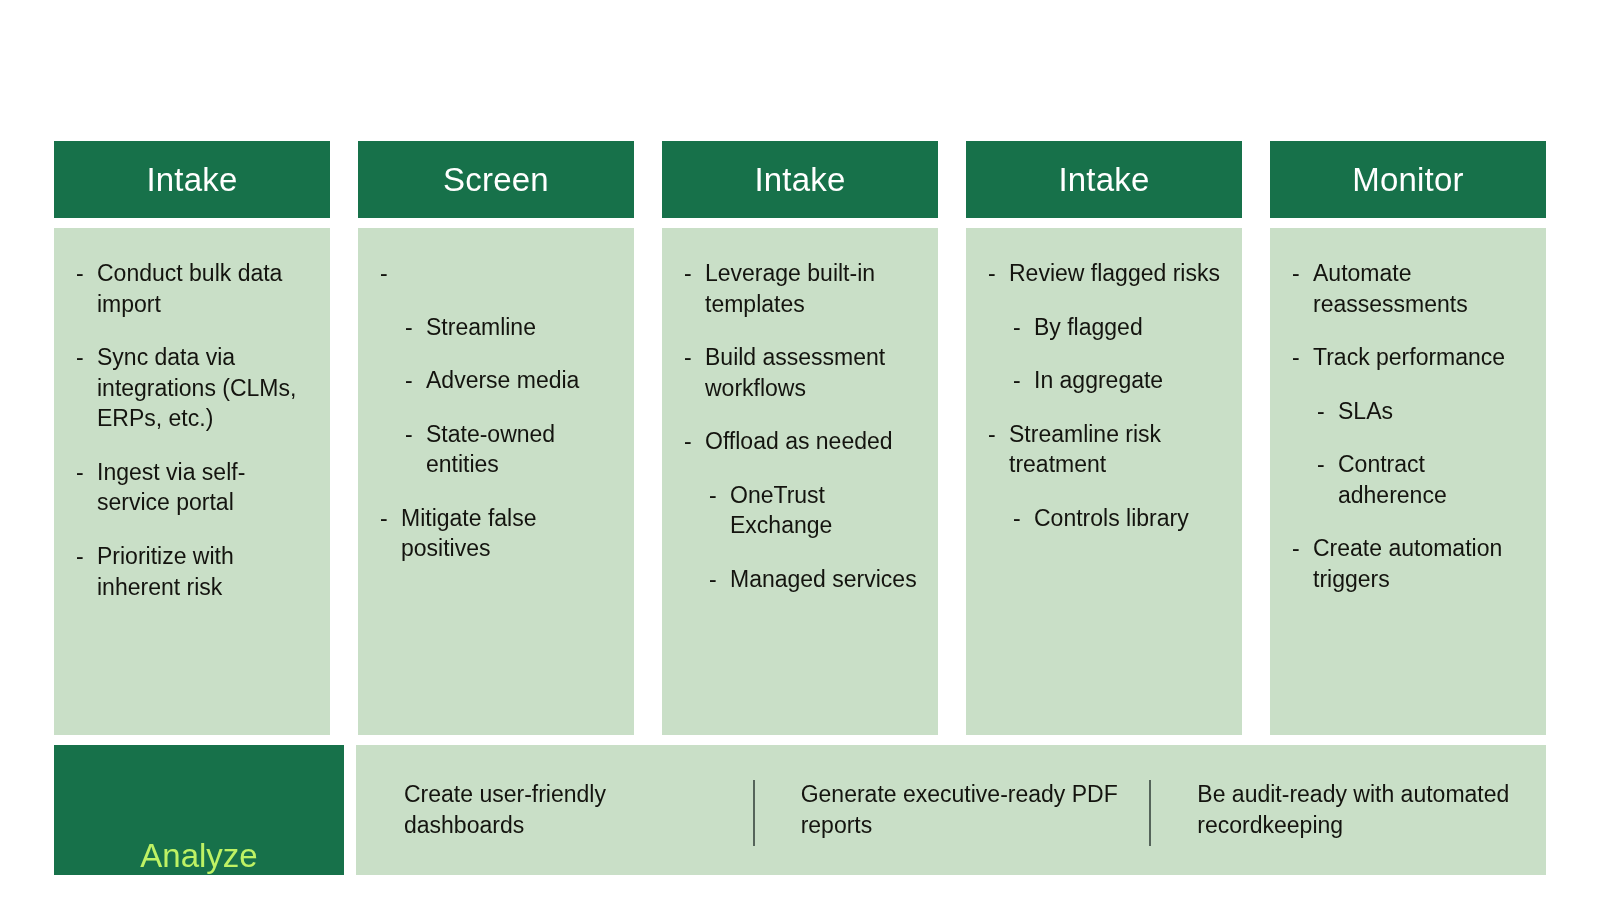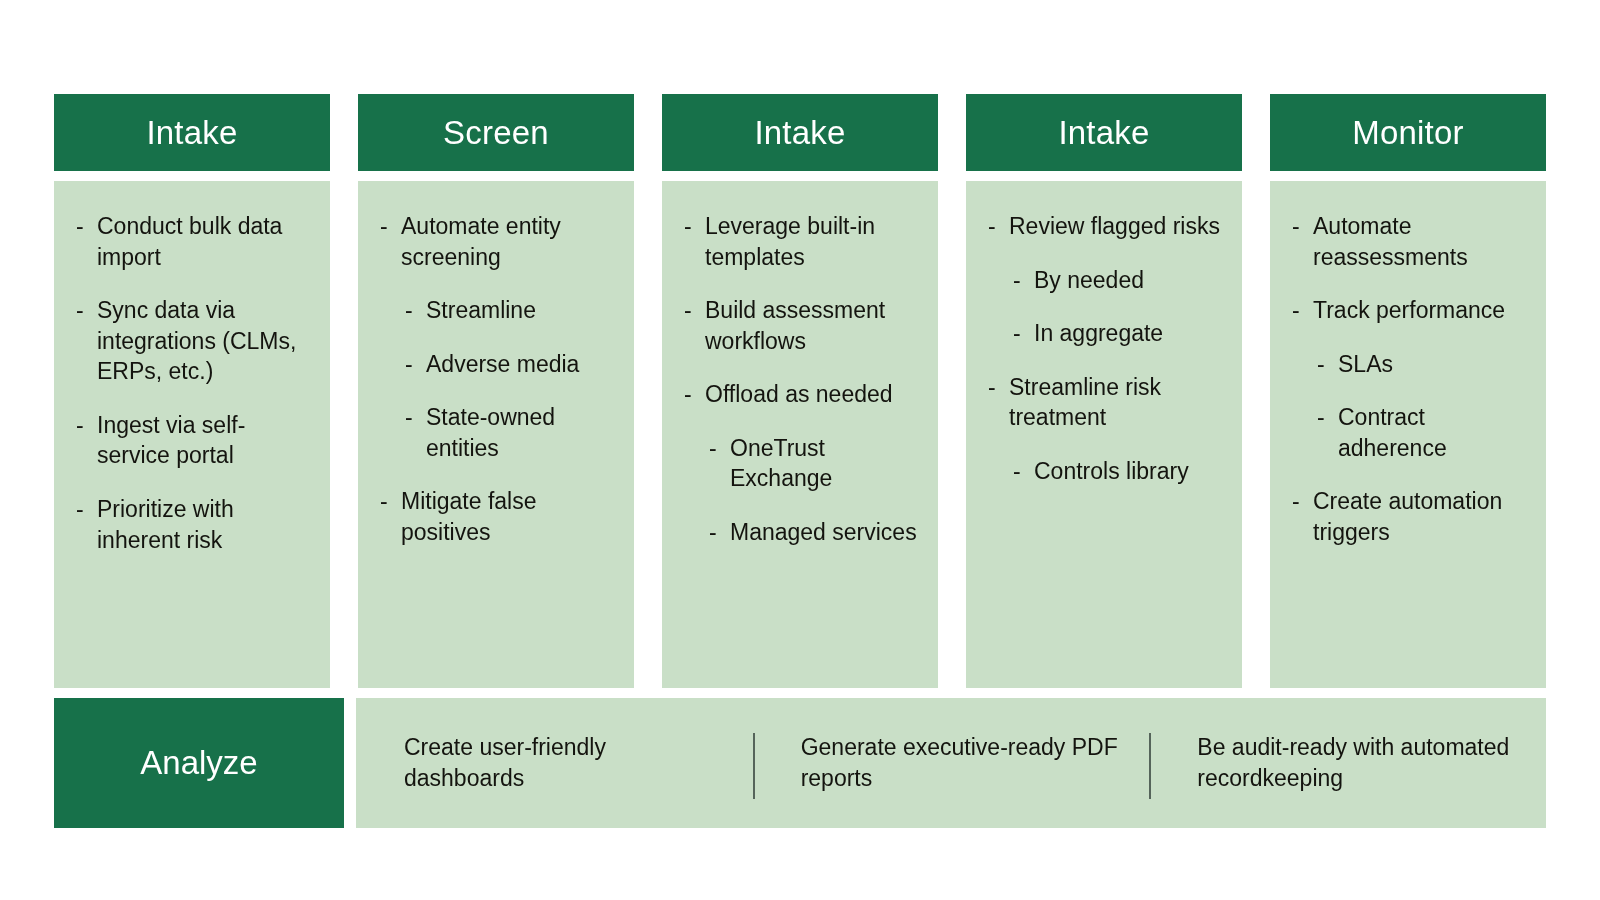--- a/index.html
+++ b/index.html
@@ -21,20 +21,21 @@
     width: 1492px;
     height: 734px;
   }
 
   
   .stages {
     display: flex;
     gap: 28px;
     width: 100%;
     height: 594px;
+    margin-top: 47px;
   }
   .stage {
     flex: 1 1 0;
     display: flex;
     flex-direction: column;
     min-width: 0;
   }
 
   .stage-header {
     height: 77px;
@@ -86,23 +87,23 @@
   .analyze-row {
     margin-top: 10px;
     display: flex;
     gap: 12px;
     width: 100%;
     height: 130px;
   }
   .analyze-label {
     flex: 0 0 290px;
     background: #17714a;
-    color: #ffffff;
-    display: flex;
-    align-items: center;
+    color: #bef264;
+    display: flex;
+    align-items: flex-end;
     justify-content: center;
     font-size: 33px;
     font-weight: 400;
   }
   .analyze-panels {
     flex: 1 1 auto;
     background: #c9dfc7;
     display: flex;
     align-items: stretch;
   }
@@ -164,21 +165,20 @@
     </div>
 
     <div class="stage">
       <div class="stage-header">
         <span>Screen</span>
       </div>
       <div class="stage-body">
         <ul class="bullets">
           <li class="lvl1">
             <span class="dash">-</span>
-            <span class="btext">Automate entity screening</span>
           </li>
           <li class="lvl2">
             <span class="dash">-</span>
             <span class="btext">Streamline</span>
           </li>
           <li class="lvl2">
             <span class="dash">-</span>
             <span class="btext">Adverse media</span>
           </li>
           <li class="lvl2">
@@ -228,21 +228,21 @@
         <span>Intake</span>
       </div>
       <div class="stage-body">
         <ul class="bullets">
           <li class="lvl1">
             <span class="dash">-</span>
             <span class="btext">Review flagged risks</span>
           </li>
           <li class="lvl2">
             <span class="dash">-</span>
-            <span class="btext">By needed</span>
+            <span class="btext">By flagged</span>
           </li>
           <li class="lvl2">
             <span class="dash">-</span>
             <span class="btext">In aggregate</span>
           </li>
           <li class="lvl1">
             <span class="dash">-</span>
             <span class="btext">Streamline risk treatment</span>
           </li>
           <li class="lvl2">

